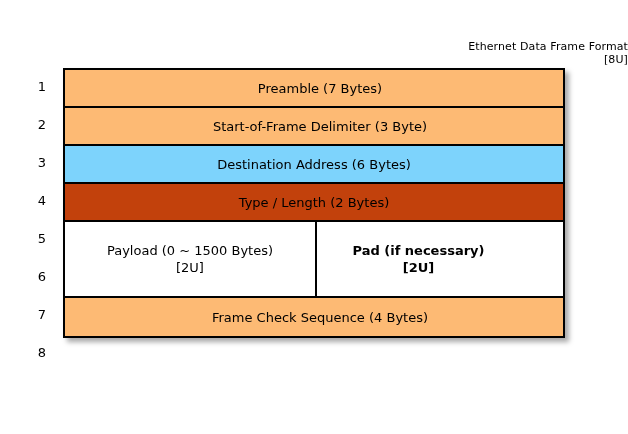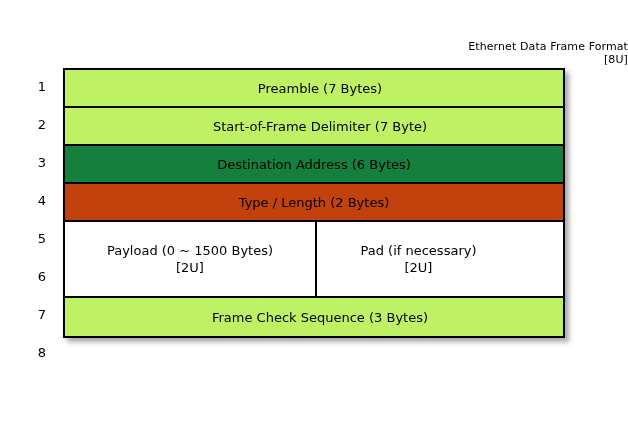--- a/index.html
+++ b/index.html
@@ -98,28 +98,29 @@
     align-items: center;
     justify-content: center;
     height: 100%;
   }
   .frame-row.row-merged .subcell.left {
     width: 252px;
     border-right: 2px solid #000000;
   }
   .frame-row.row-merged .subcell.right {
     width: 203px;
+    font-weight: bold;
   }
   .frame-row.row-merged .cell-label .line2 {
     display: block;
   }
 
   
-  .fill-gray   { background: #bef264; padding-left: 12px; }
-  .fill-blue   { background: #15803d; }
+  .fill-gray   { background: #fdba74; padding-left: 12px; }
+  .fill-blue   { background: #7dd3fc; }
   .fill-yellow { background: #c2410c; }
   .fill-white  { background: #ffffff; }
 </style>
 </head>
 <body>
 
 <div id="title-block">
   <span class="title-main">Ethernet Data Frame Format</span>
   <span class="title-sub">[8U]</span>
 </div>
@@ -135,21 +136,21 @@
   <div class="row-number">8</div>
 </div>
 
 <div id="frame-table">
 
   <div class="frame-row fill-gray">
     <span class="cell-label">Preamble (7 Bytes)</span>
   </div>
 
   <div class="frame-row fill-gray">
-    <span class="cell-label">Start-of-Frame Delimiter (7 Byte)</span>
+    <span class="cell-label">Start-of-Frame Delimiter (3 Byte)</span>
   </div>
 
   <div class="frame-row fill-blue">
     <span class="cell-label">Destination Address (6 Bytes)</span>
   </div>
 
 
   <div class="frame-row fill-yellow">
     <span class="cell-label">Type / Length (2 Bytes)</span>
   </div>
@@ -157,16 +158,16 @@
   <div class="frame-row row-merged fill-white">
     <div class="subcell left">
       <span class="cell-label"><span>Payload (0 ~ 1500 Bytes)</span><span class="line2">[2U]</span></span>
     </div>
     <div class="subcell right">
       <span class="cell-label"><span>Pad (if necessary)</span><span class="line2">[2U]</span></span>
     </div>
   </div>
 
   <div class="frame-row fill-gray">
-    <span class="cell-label">Frame Check Sequence (3 Bytes)</span>
+    <span class="cell-label">Frame Check Sequence (4 Bytes)</span>
   </div>
 
 </div>
 
 </body></html>

